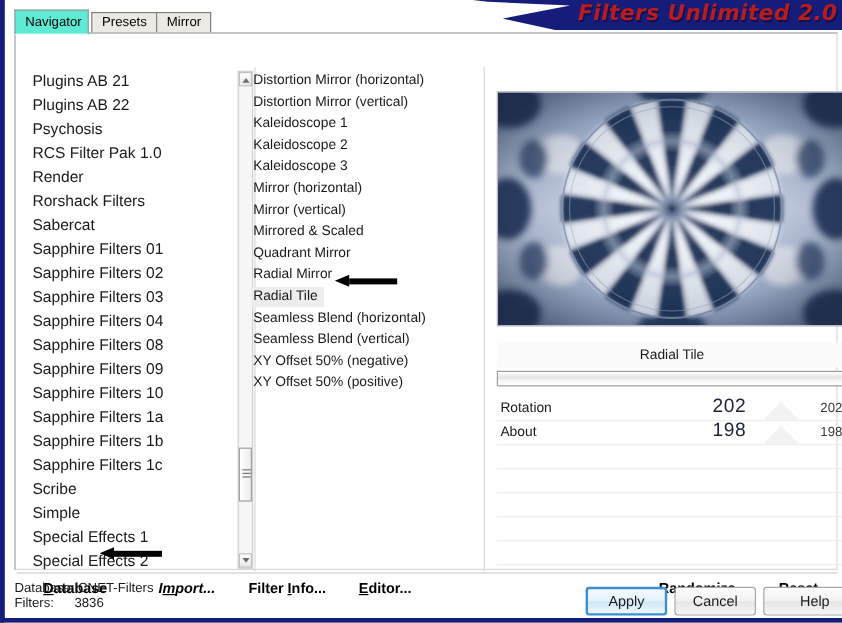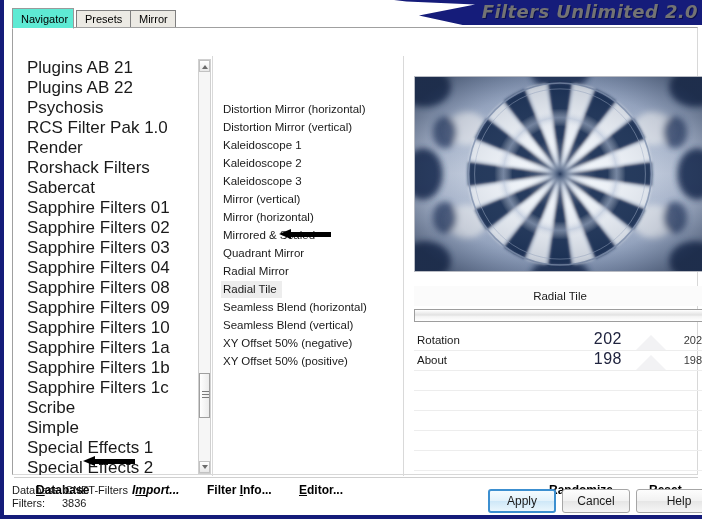--- a/index.html
+++ b/index.html
@@ -25,21 +25,21 @@
   }
   .banner-shape{
     position:absolute;left:0;top:0;width:312px;height:25px;
     background:#151c7a;
     clip-path:polygon(0% 0%, 100% 0%, 100% 100%, 22% 100%, 8% 62%, 26% 18%, 4% 6%);
   }
   .banner-text{
     position:absolute;right:8px;top:1px;
     font-family:"DejaVu Sans", sans-serif;
     font-style:italic;font-weight:bold;font-size:18px;
-    color:#737373;letter-spacing:0.4px;
+    color:#b91c1c;letter-spacing:0.4px;
     white-space:nowrap;
     text-shadow:1px 1px 0 #0a0f50;
   }
 
   
   .tabstrip{position:absolute;left:8px;top:10px;height:18px;}
   .tab{
     position:absolute;top:0;height:18px;
     box-sizing:border-box;
     border:1px solid #808080;
@@ -68,21 +68,21 @@
   }
 
   
   .cat-list{
     position:absolute;left:9px;top:30px;width:176px;height:417px;
     overflow:hidden;
   }
   .cat-item{
     height:20px;line-height:20px;
     padding-left:5px;
-    font-size:17px;color:#1a1a1a;
+    font-size:13px;color:#1a1a1a;
     white-space:nowrap;
   }
 
   
   .sbar{
     position:absolute;left:185px;top:31px;width:13px;height:415px;
     background:#f6f6f6;border:1px solid #d0d0d0;
     box-sizing:border-box;
   }
   .sb-btn{
@@ -106,21 +106,21 @@
   .sb-thumb span{
     position:absolute;left:2px;top:17px;width:7px;height:1px;
     background:#7a7a7a;box-shadow:0 3px 0 #7a7a7a,0 6px 0 #7a7a7a;
   }
 
   
   .sep-v{
     position:absolute;top:28px;width:1px;height:420px;background:#d9d9d9;
   }
   .filt-list{
-    position:absolute;left:208px;top:30px;width:180px;height:250px;margin-top:42px;
+    position:absolute;left:196px;top:30px;width:180px;height:250px;
   }
   .filt-item{
     height:18px;line-height:18px;
     padding-left:2px;font-size:11.5px;color:#1a1a1a;white-space:nowrap;
   }
   .filt-item.selected{
     background:#ededed;display:inline-block;padding-right:5px;
   }
 
   
@@ -266,22 +266,22 @@
           <i></i>
         </div>
     </div>
 
     <div class="filt-list">
       <div class="filt-item">Distortion Mirror (horizontal)</div>
       <div class="filt-item">Distortion Mirror (vertical)</div>
       <div class="filt-item">Kaleidoscope 1</div>
       <div class="filt-item">Kaleidoscope 2</div>
       <div class="filt-item">Kaleidoscope 3</div>
+      <div class="filt-item">Mirror (horizontal)</div>
       <div class="filt-item">Mirror (vertical)</div>
-      <div class="filt-item">Mirror (horizontal)</div>
       <div class="filt-item">Mirrored &amp; Scaled</div>
       <div class="filt-item">Quadrant Mirror</div>
       <div class="filt-item">Radial Mirror</div>
       <div style="height:18px;line-height:18px;">
         <span class="filt-item selected" style="height:17px;line-height:17px;">Radial Tile</span>
       </div>
       <div class="filt-item">Seamless Blend (horizontal)</div>
       <div class="filt-item">Seamless Blend (vertical)</div>
       <div class="filt-item">XY Offset 50% (negative)</div>
       <div class="filt-item">XY Offset 50% (positive)</div>

